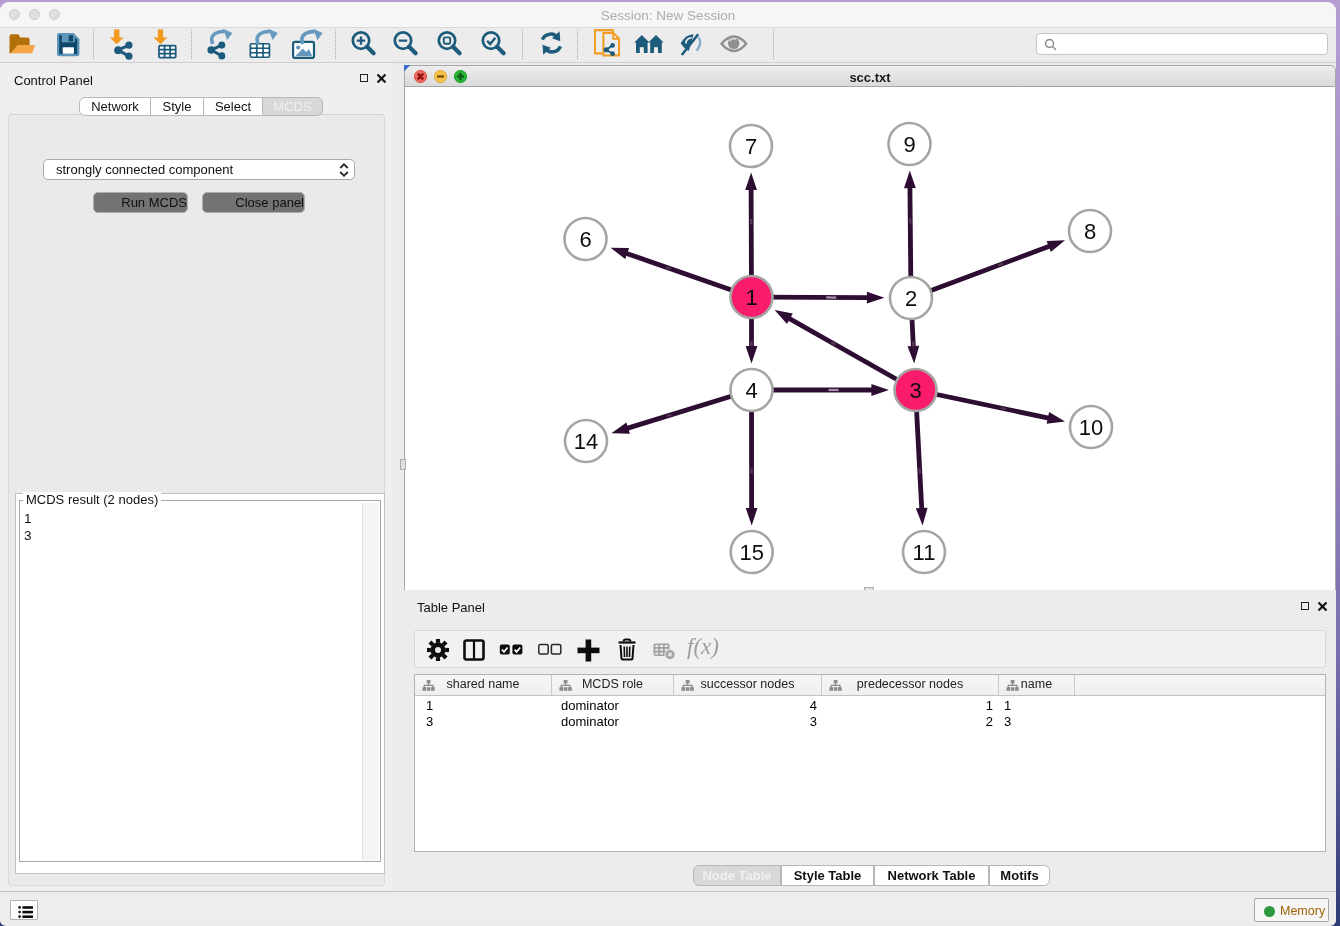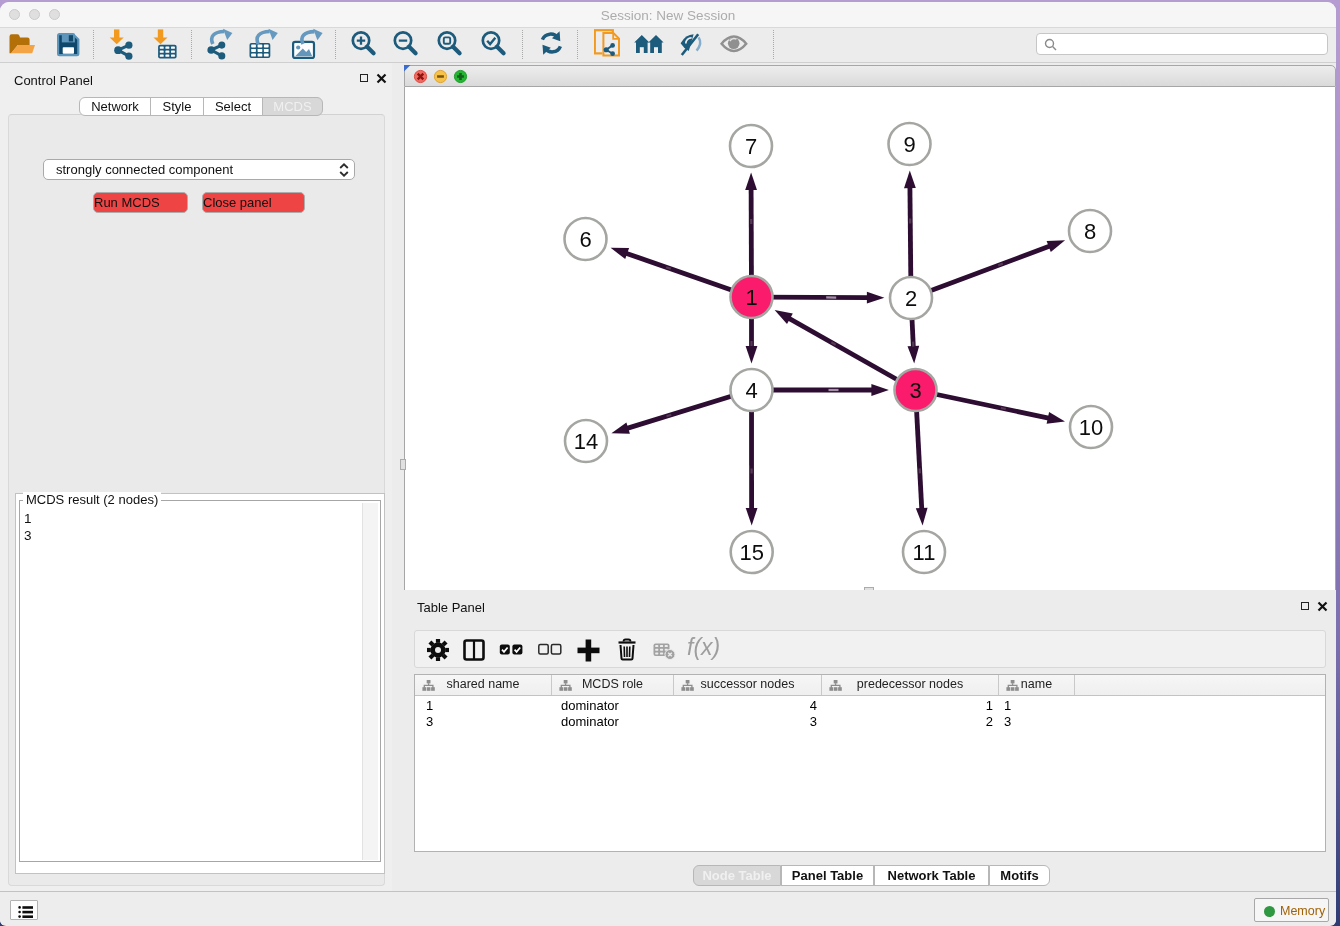--- a/index.html
+++ b/index.html
@@ -10,21 +10,21 @@
 #titlebar .title { position:absolute; left:0; right:0; top:6px; text-align:center; font-size:13.5px; color:#acacac; }
 .tl { position:absolute; top:6.5px; width:11.5px; height:11.5px; border-radius:50%; background:#dfdfdf; border:1px solid #cacaca; }
 #toolbar { position:absolute; left:0; top:26px; width:100%; height:35px; background:#ececec; border-bottom:1px solid #cfcfcf; }
 .sep { position:absolute; top:2px; height:29px; width:0; border-left:1px dotted #a9a9a9; }
 #search { position:absolute; left:1036px; top:5px; width:292px; height:22px; background:#fff; border:1px solid #c6c6c6; border-radius:4px; }
 #cp { position:absolute; left:0; top:61px; width:392px; height:828px; background:#efefef; }
 .ptitle { font-size:13px; color:#111; }
 .tab { position:absolute; height:19px; line-height:18px; text-align:center; font-size:13px; color:#111; background:#fff; border:1px solid #b7b7b7; }
 .tabsel { background:#d8d8d8; color:#f0f0f0; }
 .sqico { position:absolute; width:8px; height:8px; border:1.5px solid #222; }
-.btn { position:absolute; height:21px; line-height:19px; text-align:left; font-size:13px; color:#111; background:#ef4444; border:1px solid #adadad; border-radius:5px; }
+.btn { position:absolute; height:21px; line-height:19px; text-align:right; font-size:13px; color:#111; background:#737373; border:1px solid #adadad; border-radius:5px; }
 #netwin-title { position:absolute; left:404px; top:63px; width:932px; height:22px; background:linear-gradient(#ededed,#dadada); border:1px solid #a6a6a6; border-radius:5px 5px 0 0; }
 #canvas { position:absolute; left:404px; top:85px; width:932px; height:503px; background:#fff; border-left:1px solid #a6a6a6; border-right:1px solid #a6a6a6; }
 #tablepanel { position:absolute; left:404px; top:588px; width:932px; height:301px; background:#ececec; }
 #tptoolbar { position:absolute; left:10px; top:40px; width:912px; height:38px; background:#f1f1f1; border:1px solid #d8d8d8; border-radius:3px; }
 #tbl { position:absolute; left:10px; top:84px; width:912px; height:178px; background:#fff; border:1px solid #b2b2b2; }
 #tblhead { position:absolute; left:0; top:0; width:910px; height:21px; background:linear-gradient(#f6f6f6,#efefef); border-bottom:1px solid #c3c3c3; }
 .hcell { position:absolute; top:0; height:20px; border-right:1px solid #c9c9c9; text-align:center; font-size:12.5px; color:#222; line-height:19px; white-space:nowrap; }
 .tcell { position:absolute; font-size:13px; color:#000; height:16px; line-height:16px; white-space:nowrap; }
 #statusbar { position:absolute; left:0; top:889px; width:100%; height:33px; background:#ededed; border-top:1px solid #c2c2c2; }
 .grip { position:absolute; background:#e0e0e0; border:1px solid #ababab; }
@@ -200,20 +200,21 @@
         <path d="M-2.8 -2.8 L2.8 2.8 M2.8 -2.8 L-2.8 2.8" stroke="#8e1410" stroke-width="2.4"></path>
       </svg>
 <svg style="position:absolute;left:27.5px;top:3px" width="15" height="15" viewBox="-7.5 -7.5 15 15">
         <circle r="6.1" fill="#f6c24a" stroke="#dfa32f" stroke-width="1"></circle>
         <path d="M-3.4 0 L3.4 0" stroke="#7a5310" stroke-width="2.6"></path>
       </svg>
 <svg style="position:absolute;left:47.5px;top:3px" width="15" height="15" viewBox="-7.5 -7.5 15 15">
         <circle r="6.1" fill="#25b434" stroke="#1e9c2c" stroke-width="1"></circle>
         <path d="M-3.4 0 L3.4 0 M0 -3.4 L0 3.4" stroke="#135f1b" stroke-width="2.6"></path>
       </svg>
+<div style="position:absolute;left:0;right:0;top:4px;text-align:center;font-size:13px;font-weight:700;color:#1a1a1a">scc.txt</div>
 </div>
 <div id="canvas">
 <svg width="932" height="503" viewBox="404 87 932 503" style="position:absolute;left:0;top:0">
 <line x1="750.5" y1="297.0" x2="750.1" y2="188.1" stroke="#2e0d33" stroke-width="4.8"></line>
 <polygon points="750.1,172.6 756.0,190.1 744.2,190.1" fill="#2e0d33"></polygon>
 <line x1="750.5" y1="297.0" x2="624.2" y2="252.9" stroke="#2e0d33" stroke-width="4.8"></line>
 <polygon points="609.6,247.8 628.1,248.0 624.2,259.1" fill="#2e0d33"></polygon>
 <line x1="750.5" y1="297.0" x2="867.9" y2="297.7" stroke="#2e0d33" stroke-width="4.8"></line>
 <polygon points="883.4,297.8 865.9,303.6 865.9,291.8" fill="#2e0d33"></polygon>
 <line x1="750.5" y1="297.0" x2="750.5" y2="347.9" stroke="#2e0d33" stroke-width="4.8"></line>
@@ -329,21 +330,21 @@
           <rect x="11.7" y="5.1" width="3.1" height="2.0" rx="0.6" fill="#ececec"></rect>
           <rect x="2.2" y="8.7" width="3.1" height="2.0" rx="0.6" fill="#ececec"></rect>
           <rect x="7.0" y="8.7" width="3.1" height="2.0" rx="0.6" fill="#ececec"></rect>
           <rect x="11.7" y="8.7" width="3.1" height="2.0" rx="0.6" fill="#ececec"></rect>
           <rect x="2.2" y="12.4" width="3.1" height="2.0" rx="0.6" fill="#ececec"></rect>
           <rect x="7.0" y="12.4" width="3.1" height="2.0" rx="0.6" fill="#ececec"></rect>
           <rect x="11.7" y="12.4" width="3.1" height="2.0" rx="0.6" fill="#ececec"></rect>
           <circle cx="17" cy="14.5" r="5" fill="#a2a2a2" stroke="#ececec" stroke-width="1"></circle>
           <path d="M15.2 12.7 l3.6 3.6 M18.8 12.7 l-3.6 3.6" stroke="#ececec" stroke-width="1.4"></path>
         </svg>
-<div class="abs" style="left:272px;top:3px;font-family:Liberation Sans, sans-serif;font-style:italic;font-size:23px;color:#9e9e9e">f(x)</div>
+<div class="abs" style="left:272px;top:3px;font-family:Liberation Serif, serif;font-style:italic;font-size:23px;color:#9e9e9e">f(x)</div>
 </div>
 <div id="tbl">
         <div id="tblhead">
 <div class="hcell" style="left:0px;width:137px"><span style="position:absolute;left:7px;top:3px"><svg width="13" height="11" viewBox="0 0 13 11">
                 <rect x="4.7" y="0" width="3.8" height="3.4" fill="#8d8d8d"></rect>
                 <path d="M6.6 3.2 v2.2 M2.3 8 v-2.6 h8.6 v2.6" fill="none" stroke="#8d8d8d" stroke-width="1.3"></path>
                 <rect x="0.4" y="7.2" width="3.7" height="3.6" fill="#8d8d8d"></rect>
                 <rect x="4.75" y="7.2" width="3.7" height="3.6" fill="#8d8d8d"></rect>
                 <rect x="9.1" y="7.2" width="3.7" height="3.6" fill="#8d8d8d"></rect>
               </svg></span>shared name</div>
@@ -381,21 +382,21 @@
 <div class="tcell" style="left:330px;top:23px;width:72px;text-align:right">4</div>
 <div class="tcell" style="left:500px;top:23px;width:78px;text-align:right">1</div>
 <div class="tcell" style="left:589px;top:23px">1</div>
 <div class="tcell" style="left:11px;top:39px">3</div>
 <div class="tcell" style="left:146px;top:39px">dominator</div>
 <div class="tcell" style="left:330px;top:39px;width:72px;text-align:right">3</div>
 <div class="tcell" style="left:500px;top:39px;width:78px;text-align:right">2</div>
 <div class="tcell" style="left:589px;top:39px">3</div>
 </div>
 <div class="tab tabsel" style="left:289px;top:275px;width:88px;height:21px;line-height:20px;font-weight:700;border-radius:6px 0 0 6px;">Node Table</div>
-<div class="tab" style="left:377px;top:275px;width:93px;height:21px;line-height:20px;font-weight:700;">Panel Table</div>
+<div class="tab" style="left:377px;top:275px;width:93px;height:21px;line-height:20px;font-weight:700;">Style Table</div>
 <div class="tab" style="left:470px;top:275px;width:115px;height:21px;line-height:20px;font-weight:700;">Network Table</div>
 <div class="tab" style="left:585px;top:275px;width:61px;height:21px;line-height:20px;font-weight:700;border-radius:0 6px 6px 0;">Motifs</div>
 </div>
 <div id="statusbar">
 <div class="abs" style="left:10px;top:8px;width:28px;height:20px;background:#fdfdfd;border:1px solid #b2b2b2;border-radius:1px"></div>
 <svg style="position:absolute;left:17px;top:12px" width="17" height="16" viewBox="0 0 17 16">
         <circle cx="2.6" cy="3.4000000000000004" r="1.3" fill="#0d0d0d"></circle>
         <rect x="5.4" y="2.2" width="10.6" height="2.6" fill="#0d0d0d"></rect>
         <circle cx="2.6" cy="8.0" r="1.3" fill="#0d0d0d"></circle>
         <rect x="5.4" y="6.8" width="10.6" height="2.6" fill="#0d0d0d"></rect>

